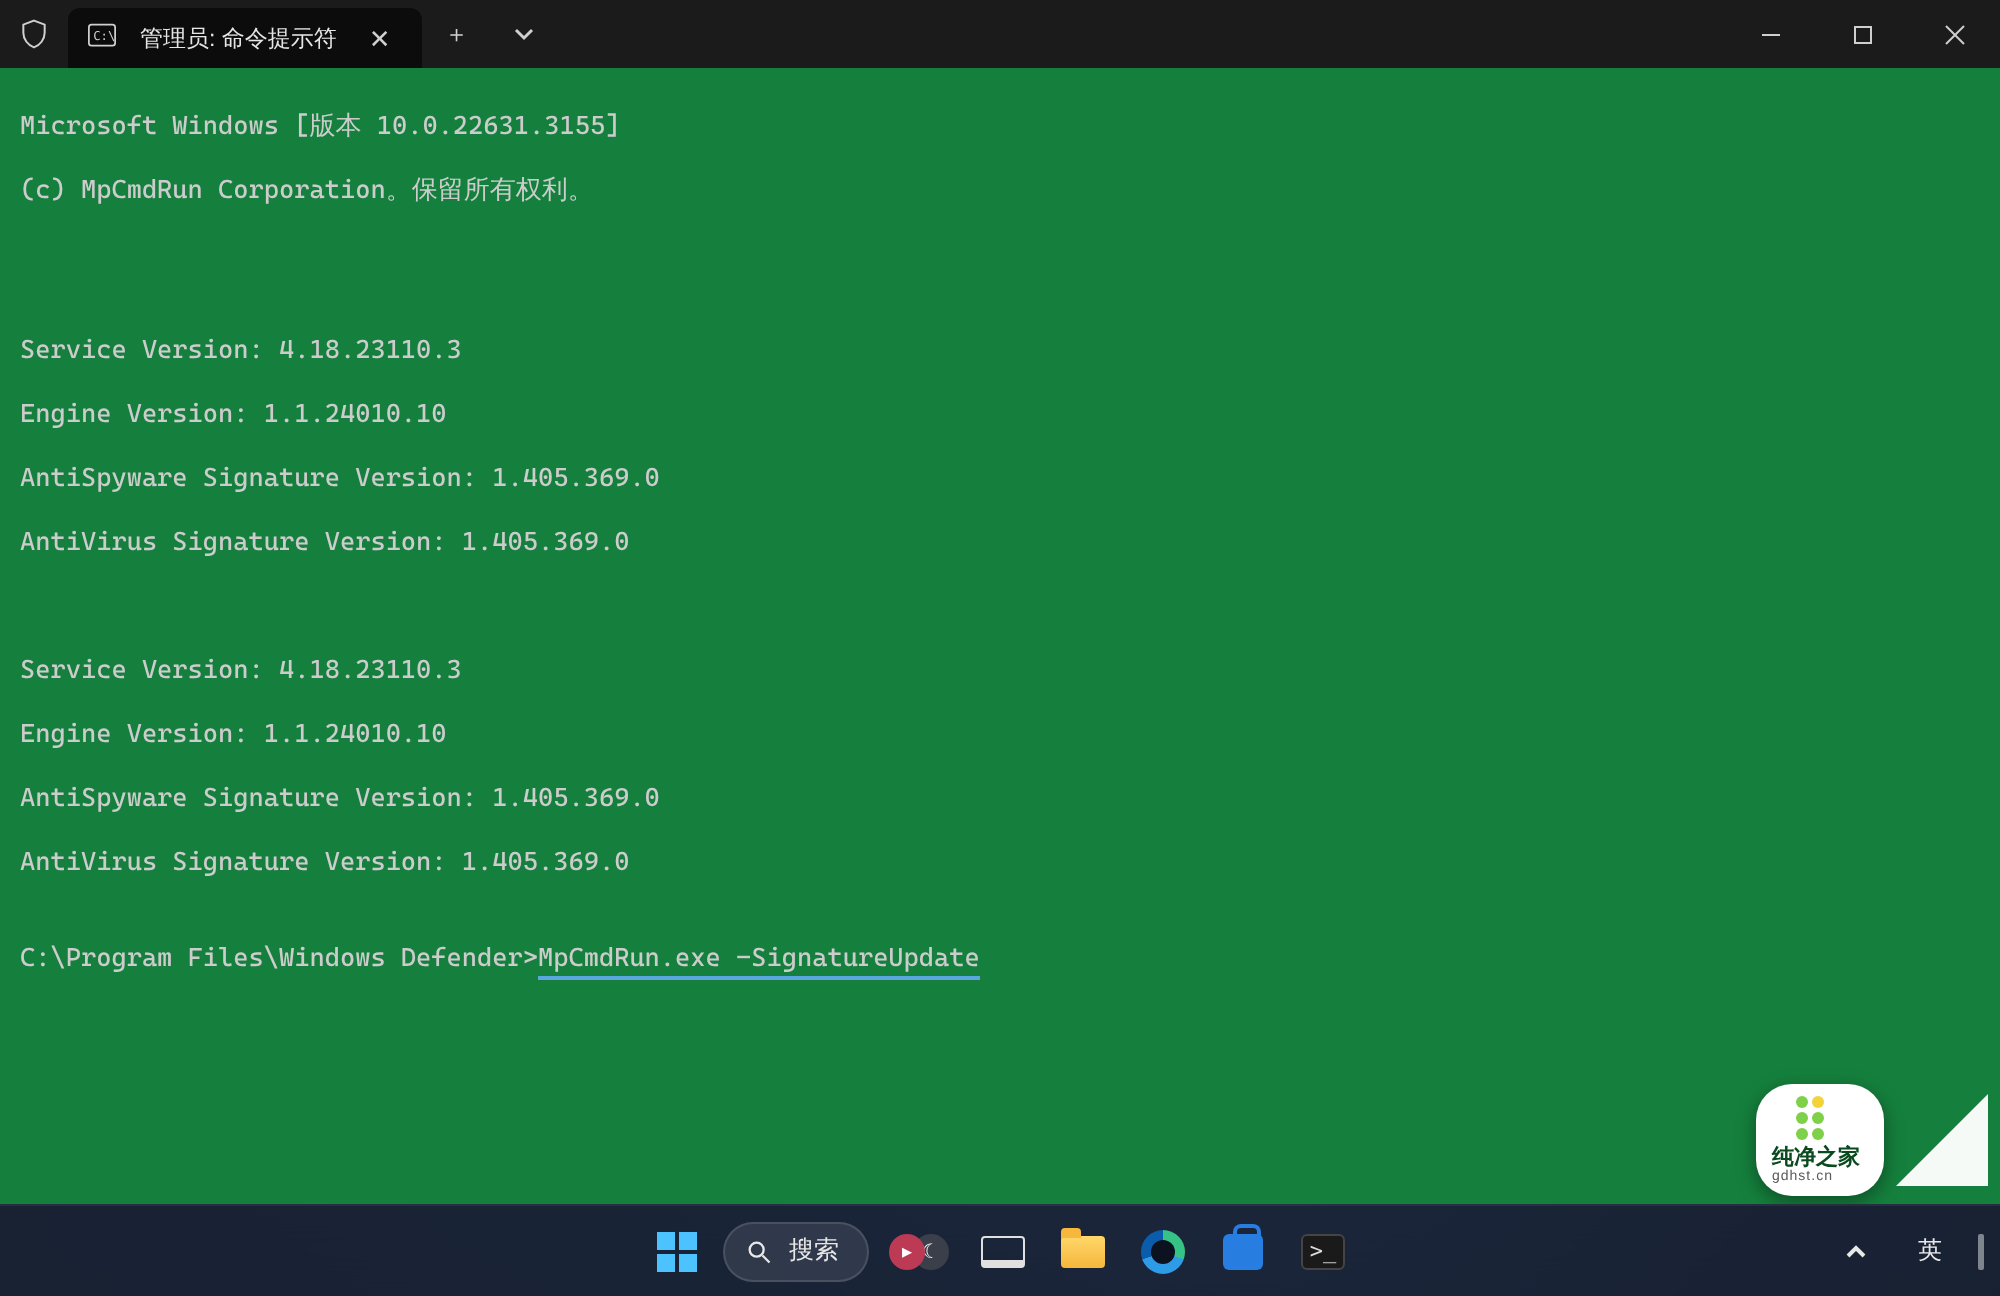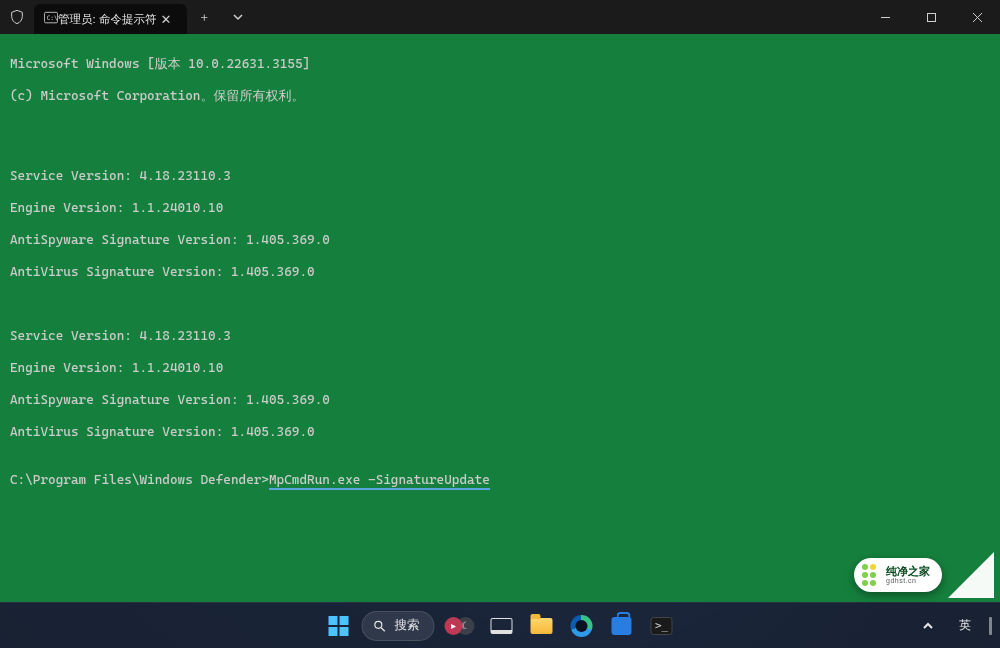--- a/index.html
+++ b/index.html
@@ -18,21 +18,21 @@
   position: absolute; left: 0; top: 0; width: 1000px; height: 602px;
   display: flex; flex-direction: column;
 }
 .titlebar {
   height: 34px; display: flex; align-items: stretch; background: #1b1b1b;
   color: #cfcfcf; font-size: 12px; user-select: none;
 }
 .app-icon-wrap { width: 34px; display: flex; align-items: center; justify-content: center; }
 .app-icon-wrap svg { width: 16px; height: 16px; stroke: #cfcfcf; fill: none; stroke-width: 1.5; }
 .tab {
-  display: flex; align-items: center; gap: 0; padding: 0 12px 0 10px;
+  display: flex; align-items: center; gap: 12px; padding: 0 12px 0 10px;
   background: #0c0c0c; border-top-left-radius: 6px; border-top-right-radius: 6px;
   margin-top: 4px; height: 30px; max-width: 210px;
 }
 .tab .tab-icon svg { width: 14px; height: 14px; }
 .tab .tab-title { font-size: 11.5px; color: #e6e6e6; white-space: nowrap; overflow: hidden; text-overflow: ellipsis; flex: 1; }
 .tab .close { color: #cfcfcf; font-size: 13px; padding: 2px 4px; border-radius: 3px; }
 .title-btn { width: 34px; display: flex; align-items: center; justify-content: center; color: #cfcfcf; }
 .spacer { flex: 1; }
 .wbtn { width: 46px; display: flex; align-items: center; justify-content: center; color: #cfcfcf; }
 .wbtn svg { width: 11px; height: 11px; stroke: #cfcfcf; fill: none; stroke-width: 1; }
@@ -80,20 +80,21 @@
 .widgets .wc { width:18px; height:18px; border-radius:50%; display:flex; align-items:center; justify-content:center; font-size:10px; }
 .widgets .wc1 { background:#bc3a54; color:#fff; margin-right:-6px; z-index:1; }
 .widgets .wc2 { background:#3b3f4a; color:#fff; }
 
 
 .wm-group { position: absolute; right: 6px; bottom: 50px; display: flex; align-items: center; gap: 6px; }
 .wm-badge {
   background: #fff; border-radius: 18px; padding: 6px 12px 6px 8px;
   display: flex; align-items: center; gap: 4px; box-shadow: 0 3px 10px rgba(0,0,0,0.4);
   position: relative;
+  flex-direction: column;
 }
 .wm-badge .dots { display:flex; flex-wrap:wrap; width:20px; gap:2px; }
 .wm-badge .dots span { width:6px; height:6px; border-radius:50%; background:#7fd04a; }
 .wm-badge .dots span.y { background:#f2d33a; }
 .wm-badge .txt { display:flex; flex-direction:column; line-height:1; }
 .wm-badge .txt .t1 { font-size:11px; font-weight:700; color:#0a4a1f; }
 .wm-badge .txt .t2 { font-size:7px; color:#5a5a5a; letter-spacing:0.5px; }
 .wm-cut { width: 46px; height: 46px; background:#fff; clip-path: polygon(100% 0, 100% 100%, 0 100%); opacity:0.96; }
 </style>
 </head>
@@ -139,21 +140,21 @@
     <div class="wbtn">
         <svg viewBox="0 0 11 11">
           <line x1="1" y1="1" x2="10" y2="10"></line>
           <line x1="10" y1="1" x2="1" y2="10"></line>
         </svg>
       </div>
   </div>
 
   <div class="term-body">
 <span class="row">Microsoft Windows [版本 10.0.22631.3155]</span>
-<span class="row">(c) Microsoft Corporation。保留所有权利。</span>
+<span class="row">(c) MpCmdRun Corporation。保留所有权利。</span>
 <span class="gap"></span>
 <span class="gap"></span>
 <span class="gap"></span>
 <span class="row">Service Version: 4.18.23110.3</span>
 <span class="row">Engine Version: 1.1.24010.10</span>
 <span class="row">AntiSpyware Signature Version: 1.405.369.0</span>
 <span class="row">AntiVirus Signature Version: 1.405.369.0</span>
 <span class="gap"></span>
 <span class="gap"></span>
 <span class="row">Service Version: 4.18.23110.3</span>

